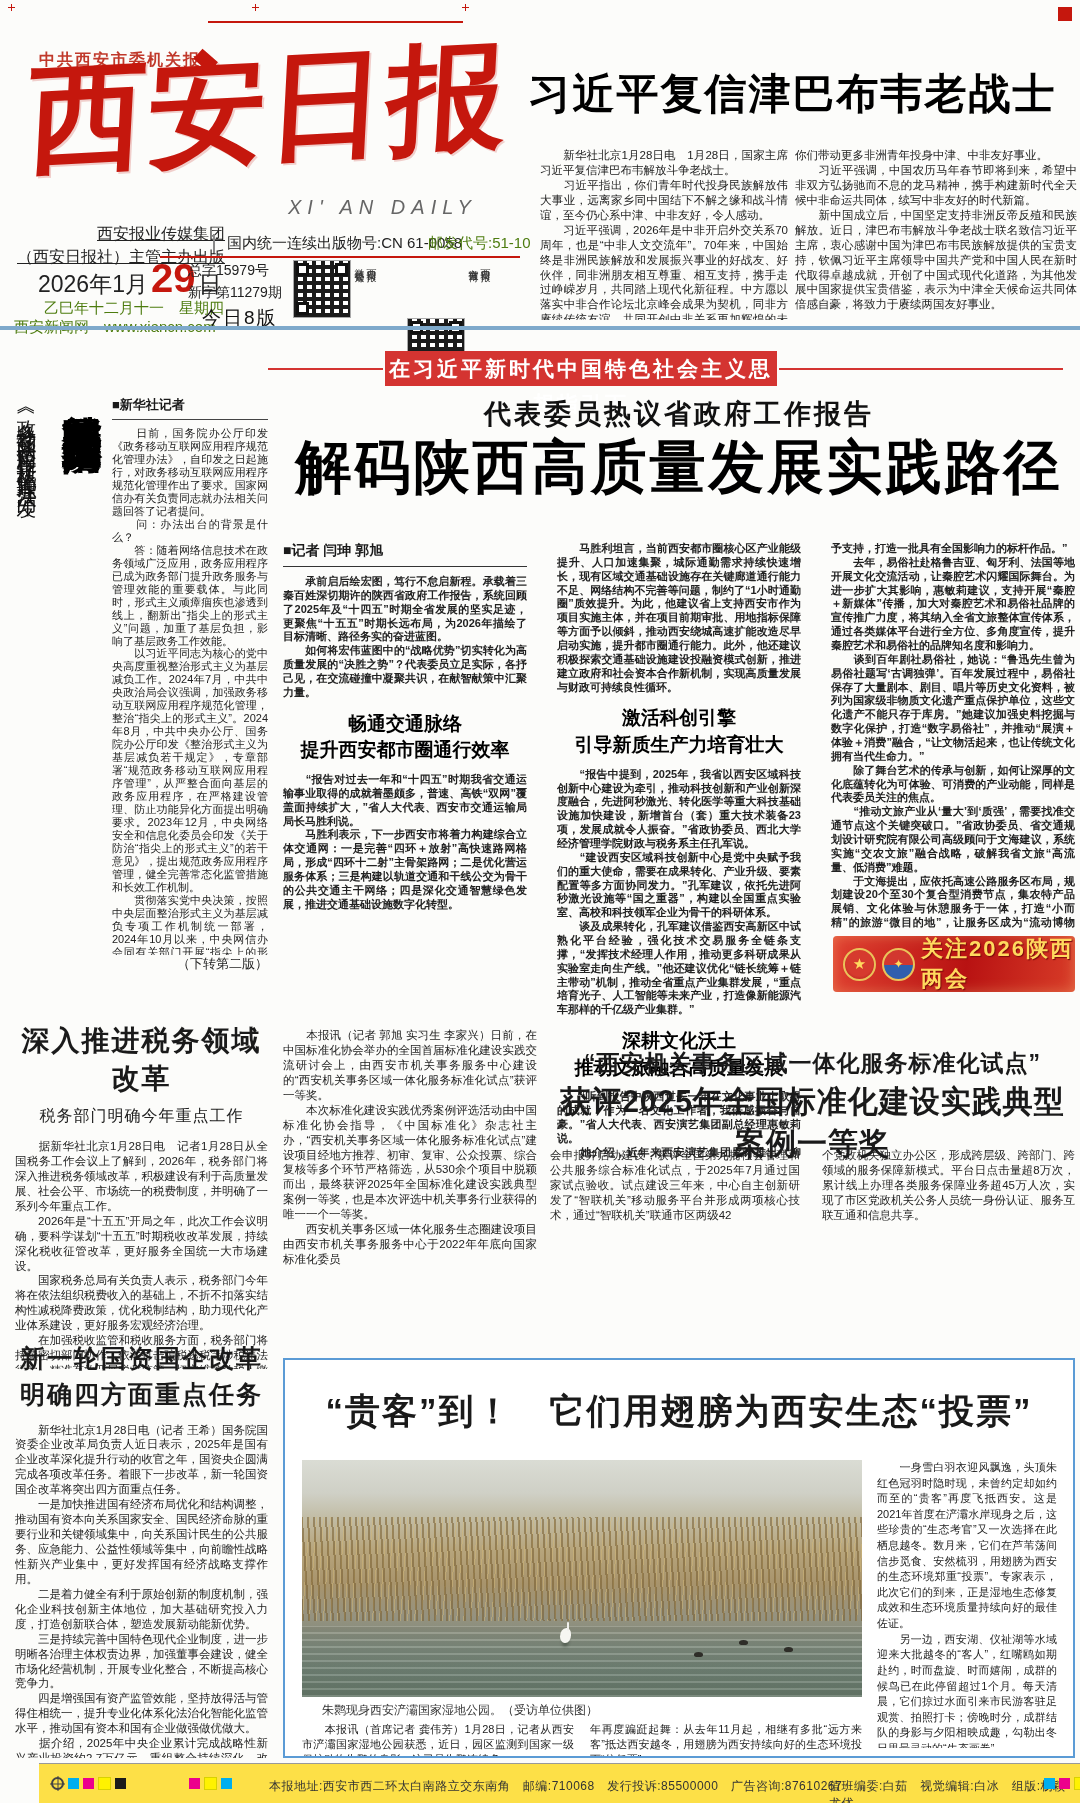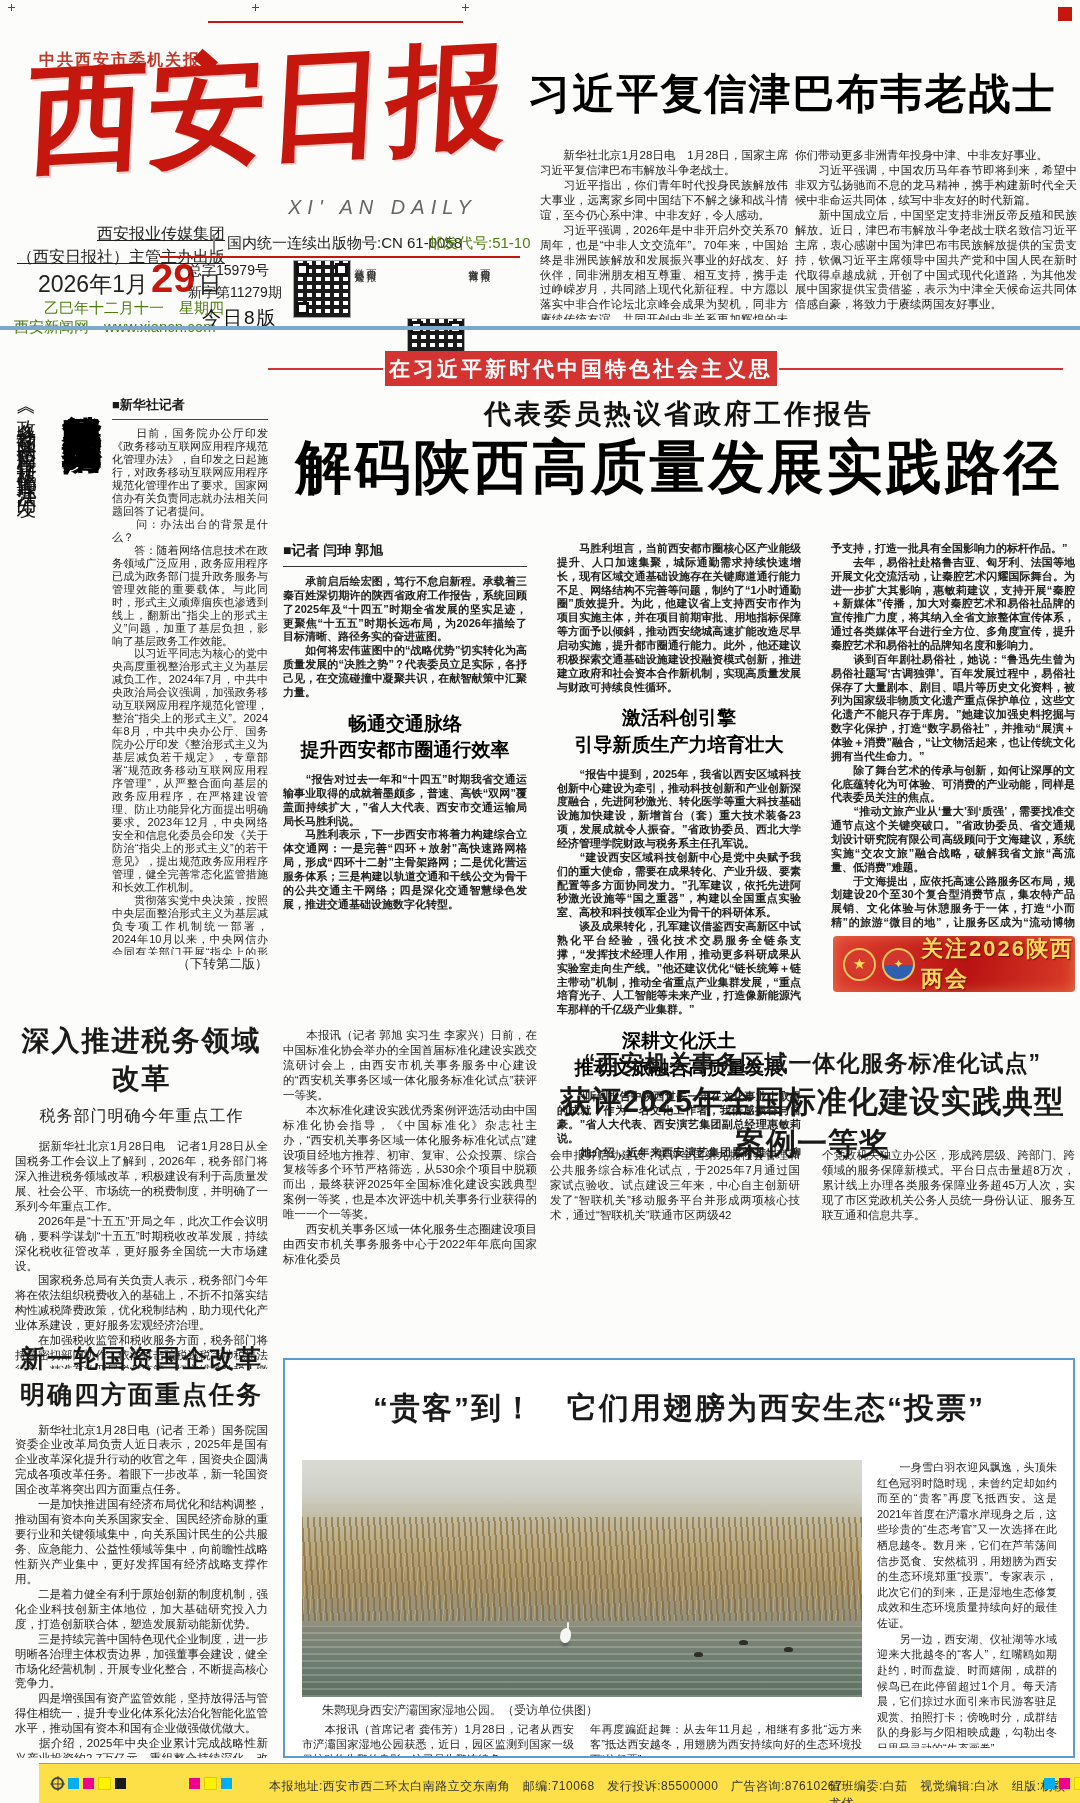--- a/index.html
+++ b/index.html
@@ -77,21 +77,21 @@
   .tax-subhead{font-size:16px;letter-spacing:1px;color:#222;}
   .small-body{font-size:11.5px;line-height:1.3;}
   .soe-headline{font-size:25px;font-weight:900;letter-spacing:2px;line-height:1.45;}
 
   
   .award-quote{font-size:23px;font-weight:800;letter-spacing:1px;}
   .award-main{font-size:30px;font-weight:900;letter-spacing:1px;transform:scaleY(1.03);}
 
   
   .photo-box{border:2px solid #5b9bd5;background:#fff;box-sizing:border-box;}
-  .photo-headline{font-size:30px;font-weight:900;letter-spacing:2px;}
+  .photo-headline{font-size:35px;font-weight:900;letter-spacing:2px;}
   .photo{overflow:hidden;background:linear-gradient(
       #dadcd4 0%, #cfd0c6 14%, #c2bda6 24%, #b7a57c 38%,
       #a8946c 52%, #95927f 66%, #7e8a7c 78%, #6e8073 90%, #657768 100%);}
   .reeds{position:absolute;left:0;right:0;top:24%;height:44%;
     background:repeating-linear-gradient(86deg,rgba(118,92,46,.55) 0 2px,rgba(0,0,0,0) 2px 6px),
                repeating-linear-gradient(94deg,rgba(210,184,120,.5) 0 1px,rgba(0,0,0,0) 1px 7px);}
   .water-glints{position:absolute;left:0;right:0;top:70%;height:30%;
     background:repeating-linear-gradient(0deg,rgba(255,255,255,.14) 0 2px,rgba(0,0,0,.06) 2px 7px);}
   .egret{position:absolute;left:46%;top:71%;width:11px;height:15px;background:#f6f6f2;
     border-radius:60% 40% 55% 45%;box-shadow:0 6px 3px -2px rgba(30,40,30,.35);}

